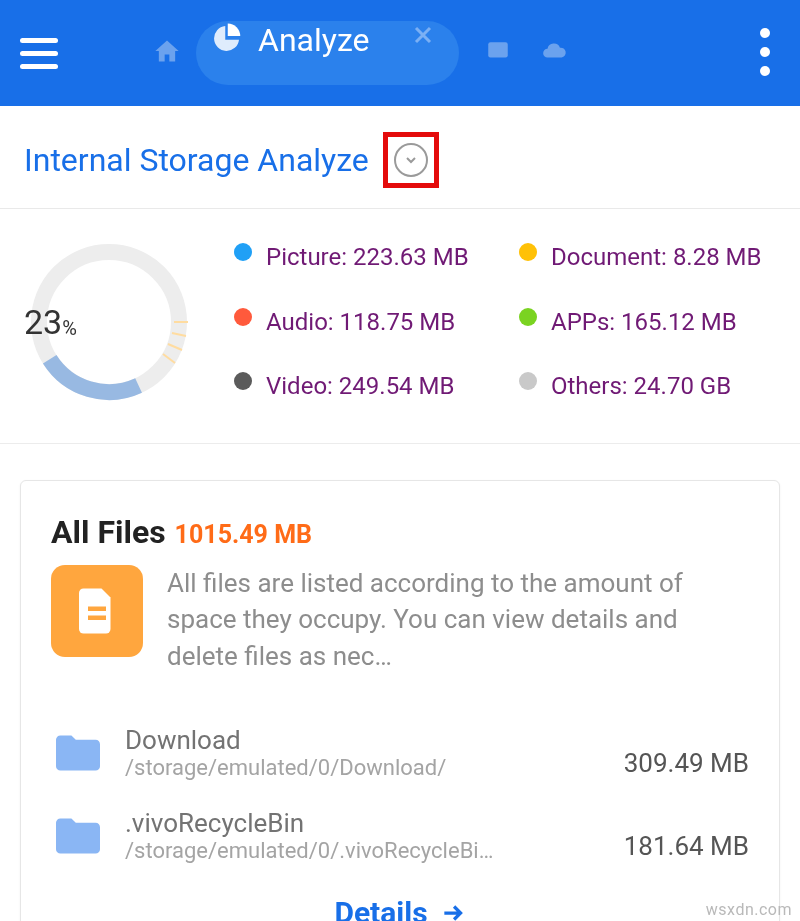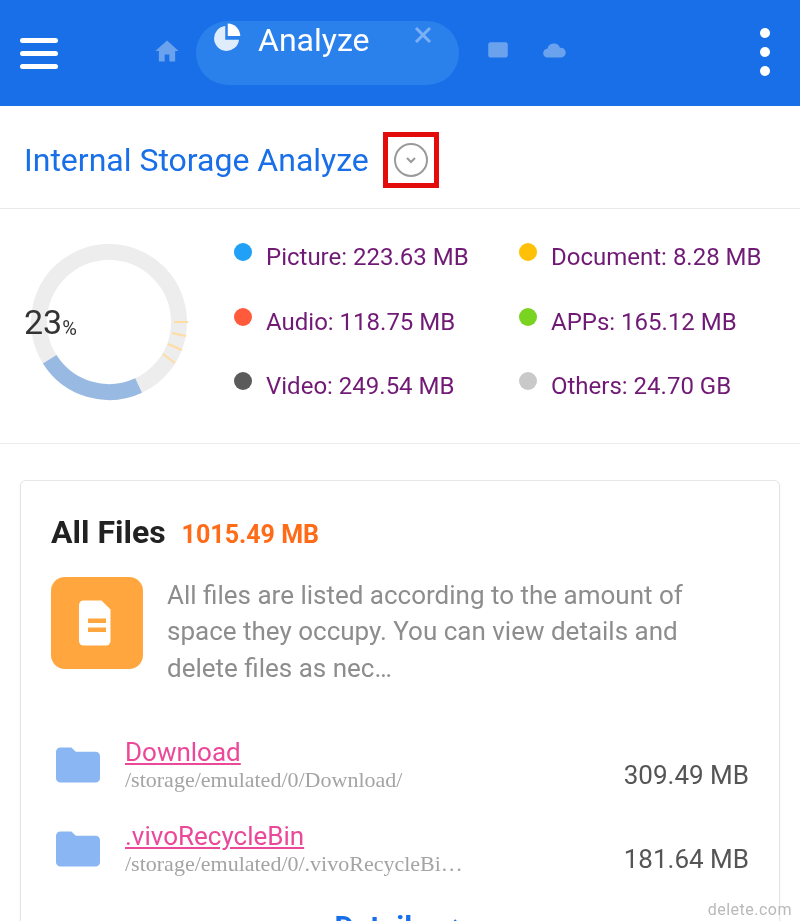--- a/index.html
+++ b/index.html
@@ -21,31 +21,31 @@
   .chev-circ svg { width: 16px; height: 16px; stroke: #9a9a9a; }
   .stats-zone { display: flex; padding: 28px 24px 36px 24px; border-bottom: 1px solid #ececec;}
   .donut-wrap { width: 210px; height: 170px; position: relative; flex-shrink: 0; }
   .donut-wrap svg { position: absolute; left: 0; top: 0; }
   .pct { position: absolute; left: 0; top: 0; width: 170px; height: 170px; display: flex; align-items: center; font-size: 34px; color: #333; }
   .pct sub { font-size: 20px; vertical-align: baseline; position: relative; top: 6px; }
   .legend-grid { display: grid; grid-template-columns: 1fr 1fr; gap: 30px 28px; flex: 1; padding-top: 6px;}
   .legend-item { display: flex; gap: 14px; font-size: 24px; color: #701a75;}
   .dot { width: 18px; height: 18px; border-radius: 50%; flex-shrink: 0; }
   .card { margin: 36px 20px 0 20px; background: #fff; border: 1px solid #e6e6e6; border-radius: 6px; box-shadow: 0 1px 3px rgba(0,0,0,.05); padding: 32px 30px 18px 30px; }
-  .card-head { display: flex; align-items: baseline; gap: 16px; margin-bottom: 26px;}
+  .card-head { display: flex; align-items: baseline; gap: 9px; margin-bottom: 14px;}
   .card-title { font-size: 32px; font-weight: 700; color: #222;}
   .card-size { font-size: 25px; font-weight: 700; color: #ff6b17;}
   .desc-row { display: flex; gap: 24px; margin-bottom: 37px;}
   .file-badge { width: 92px; height: 92px; background: #ffa63e; border-radius: 14px; display: flex; align-items: center; justify-content: center; flex-shrink: 0;}
   .desc-text { color: #8d8d8d; font-size: 26px; line-height: 1.4;}
   .frow { display: flex; align-items: center; gap: 20px; padding: 14px 0; }
   .fold-icon { width: 54px; height: 44px; flex-shrink: 0;}
   .fmeta { flex: 1; min-width: 0;}
-  .fname { font-size: 26px; color: #ec4899; text-decoration: underline;}
-  .fpath { font-size: 22px; color: #a4a4a4; white-space: nowrap; overflow: hidden; text-overflow: ellipsis; font-family: Liberation Serif, serif;}
+  .fname { font-size: 26px; color: #737373;}
+  .fpath { font-size: 22px; color: #a4a4a4; white-space: nowrap; overflow: hidden; text-overflow: ellipsis;}
   .fsize { font-size: 26px; color: #555; flex-shrink: 0; margin-top: 20px;}
   .details-link { text-align: center; color: #186fe8; font-size: 30px; font-weight: 700; padding: 18px 0 4px 0; cursor: pointer; display: flex; align-items: center; justify-content: center; gap: 12px;}
   .watermark { position: absolute; right: 8px; bottom: 2px; font-size: 16px; color: #b9b9b9; letter-spacing: .5px;}
 </style>
 </head>
 <body>
 
 <div class="topbar">
   <div class="hamburger">
     <span></span>
@@ -182,13 +182,13 @@
       </div>
     </div>
   <div class="details-link">
     <span>Details</span>
     <svg width="26" height="26" viewBox="0 0 24 24" fill="none" stroke="#186fe8" stroke-width="3">
         <path d="M4 12h15M13 6l6 6-6 6"></path>
       </svg>
   </div>
 </div>
 
-<div class="watermark">delete.com</div>
+<div class="watermark">wsxdn.com</div>
 
 </body></html>

